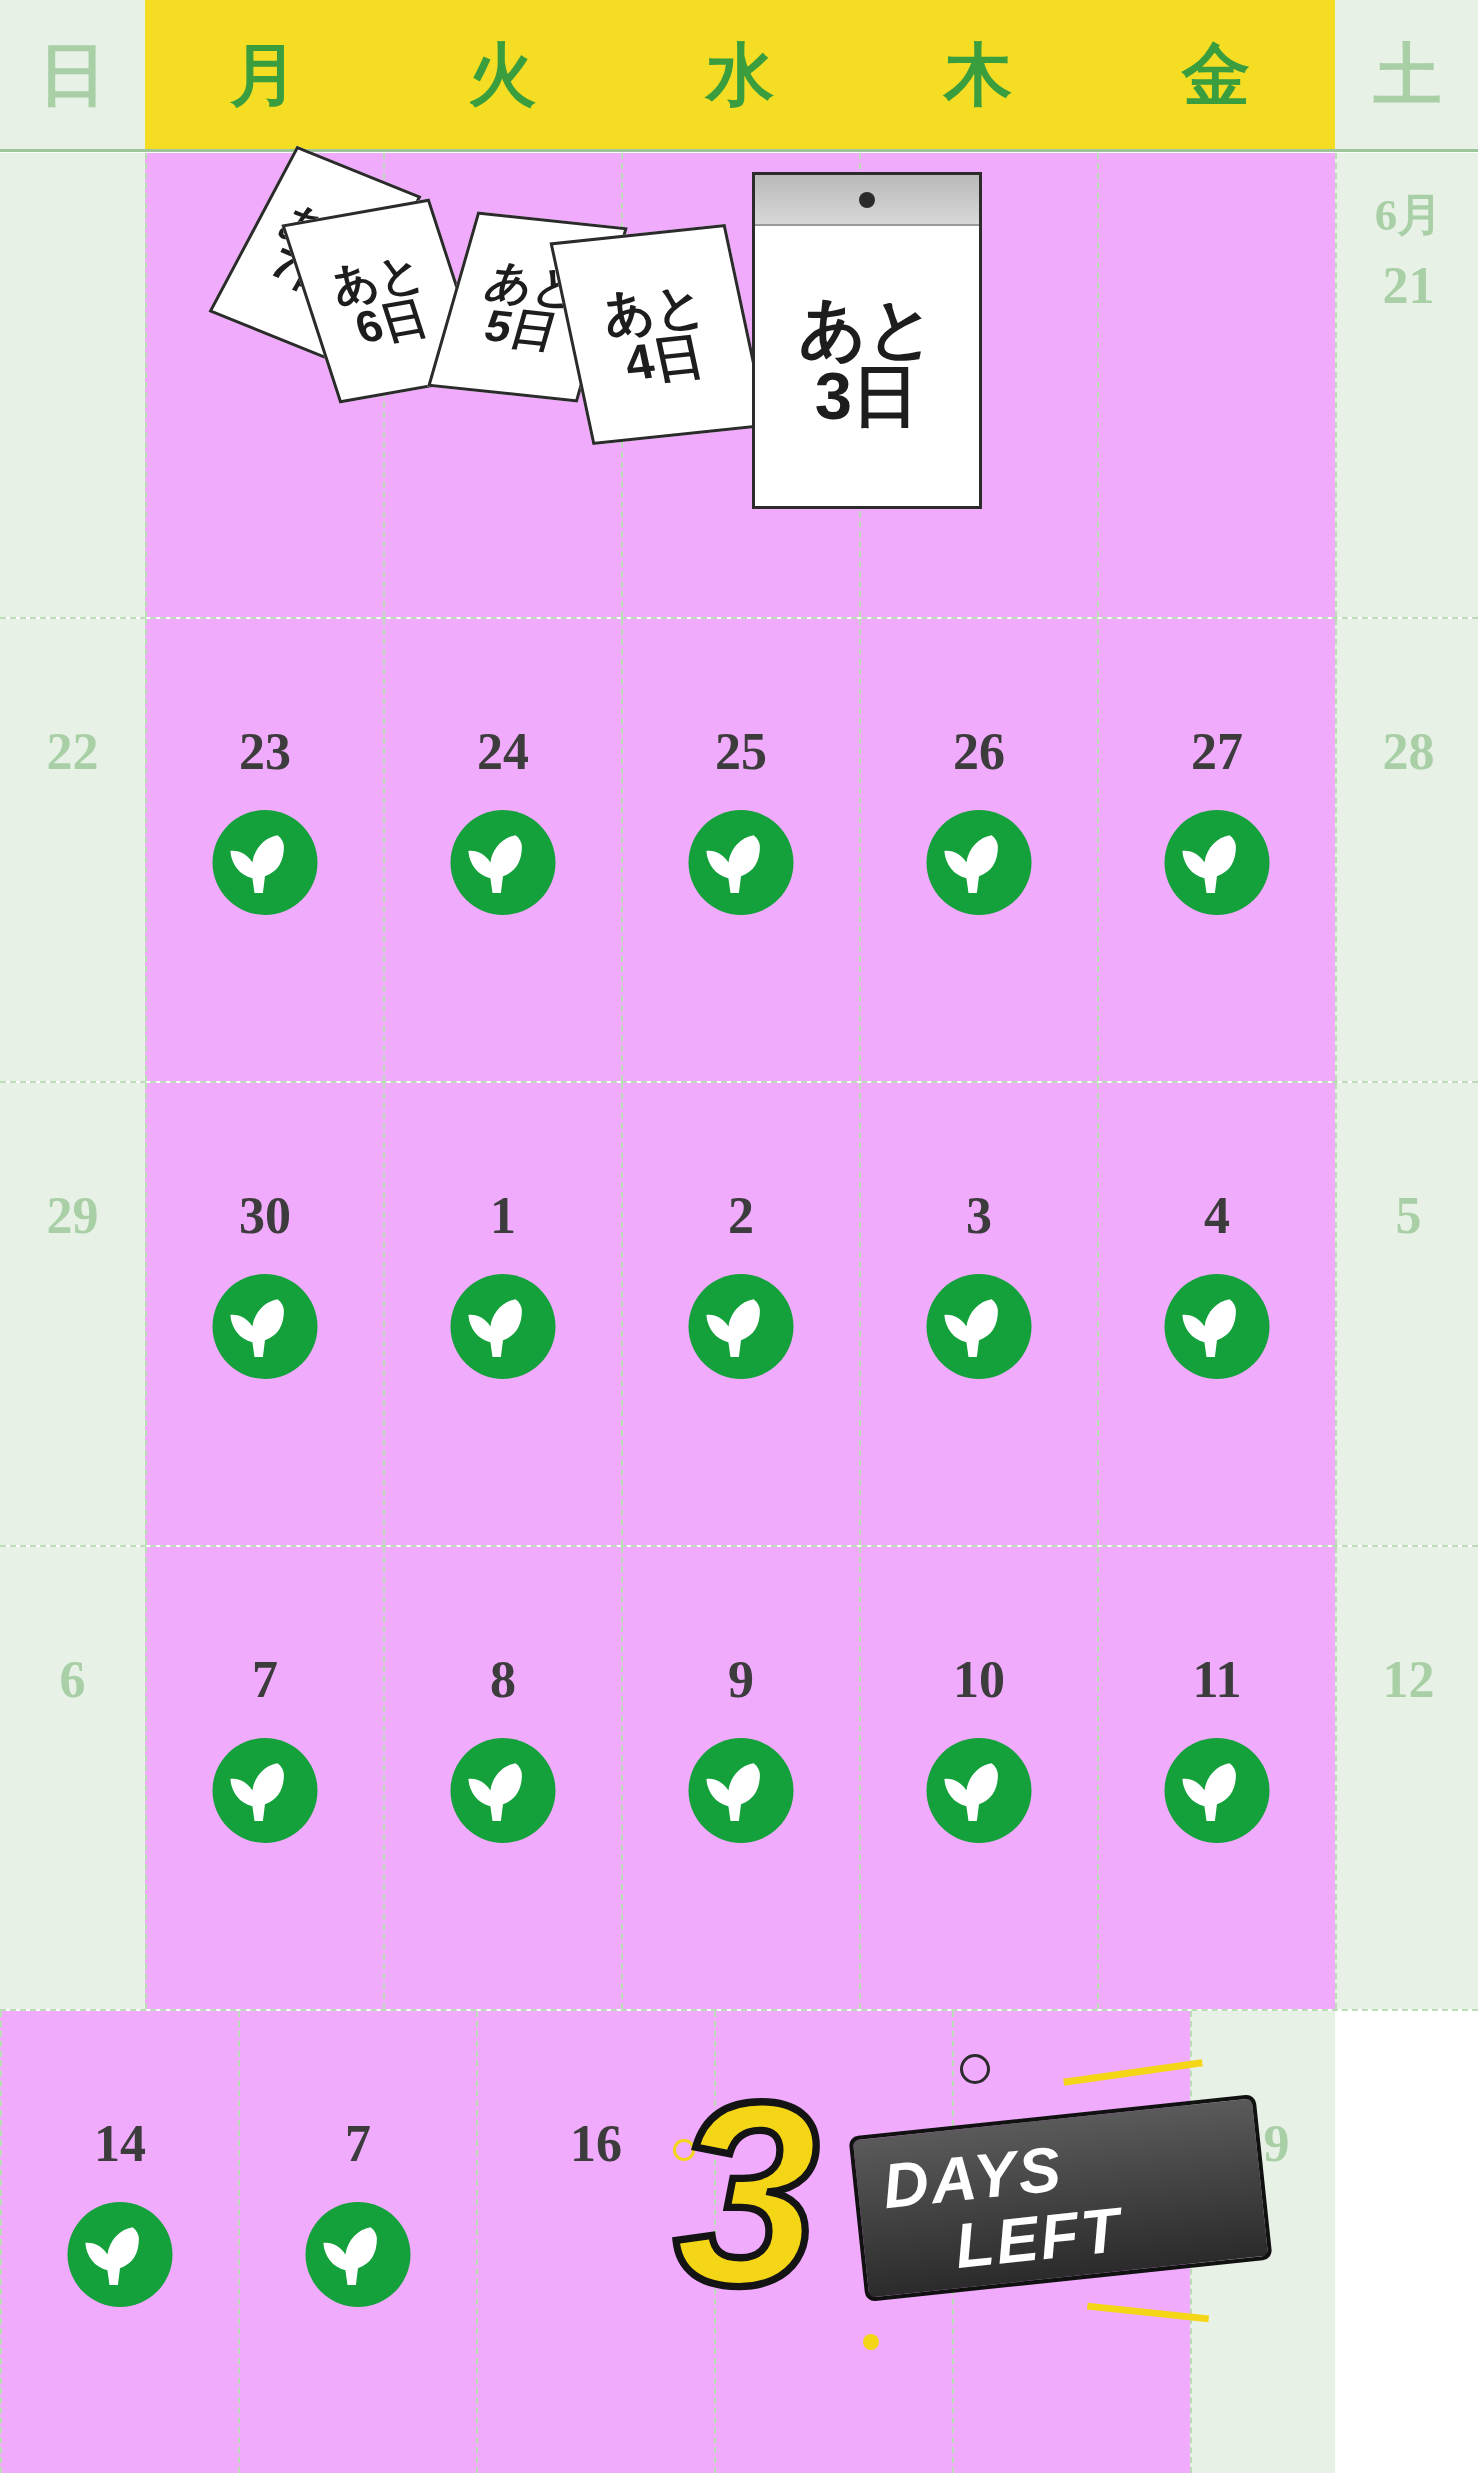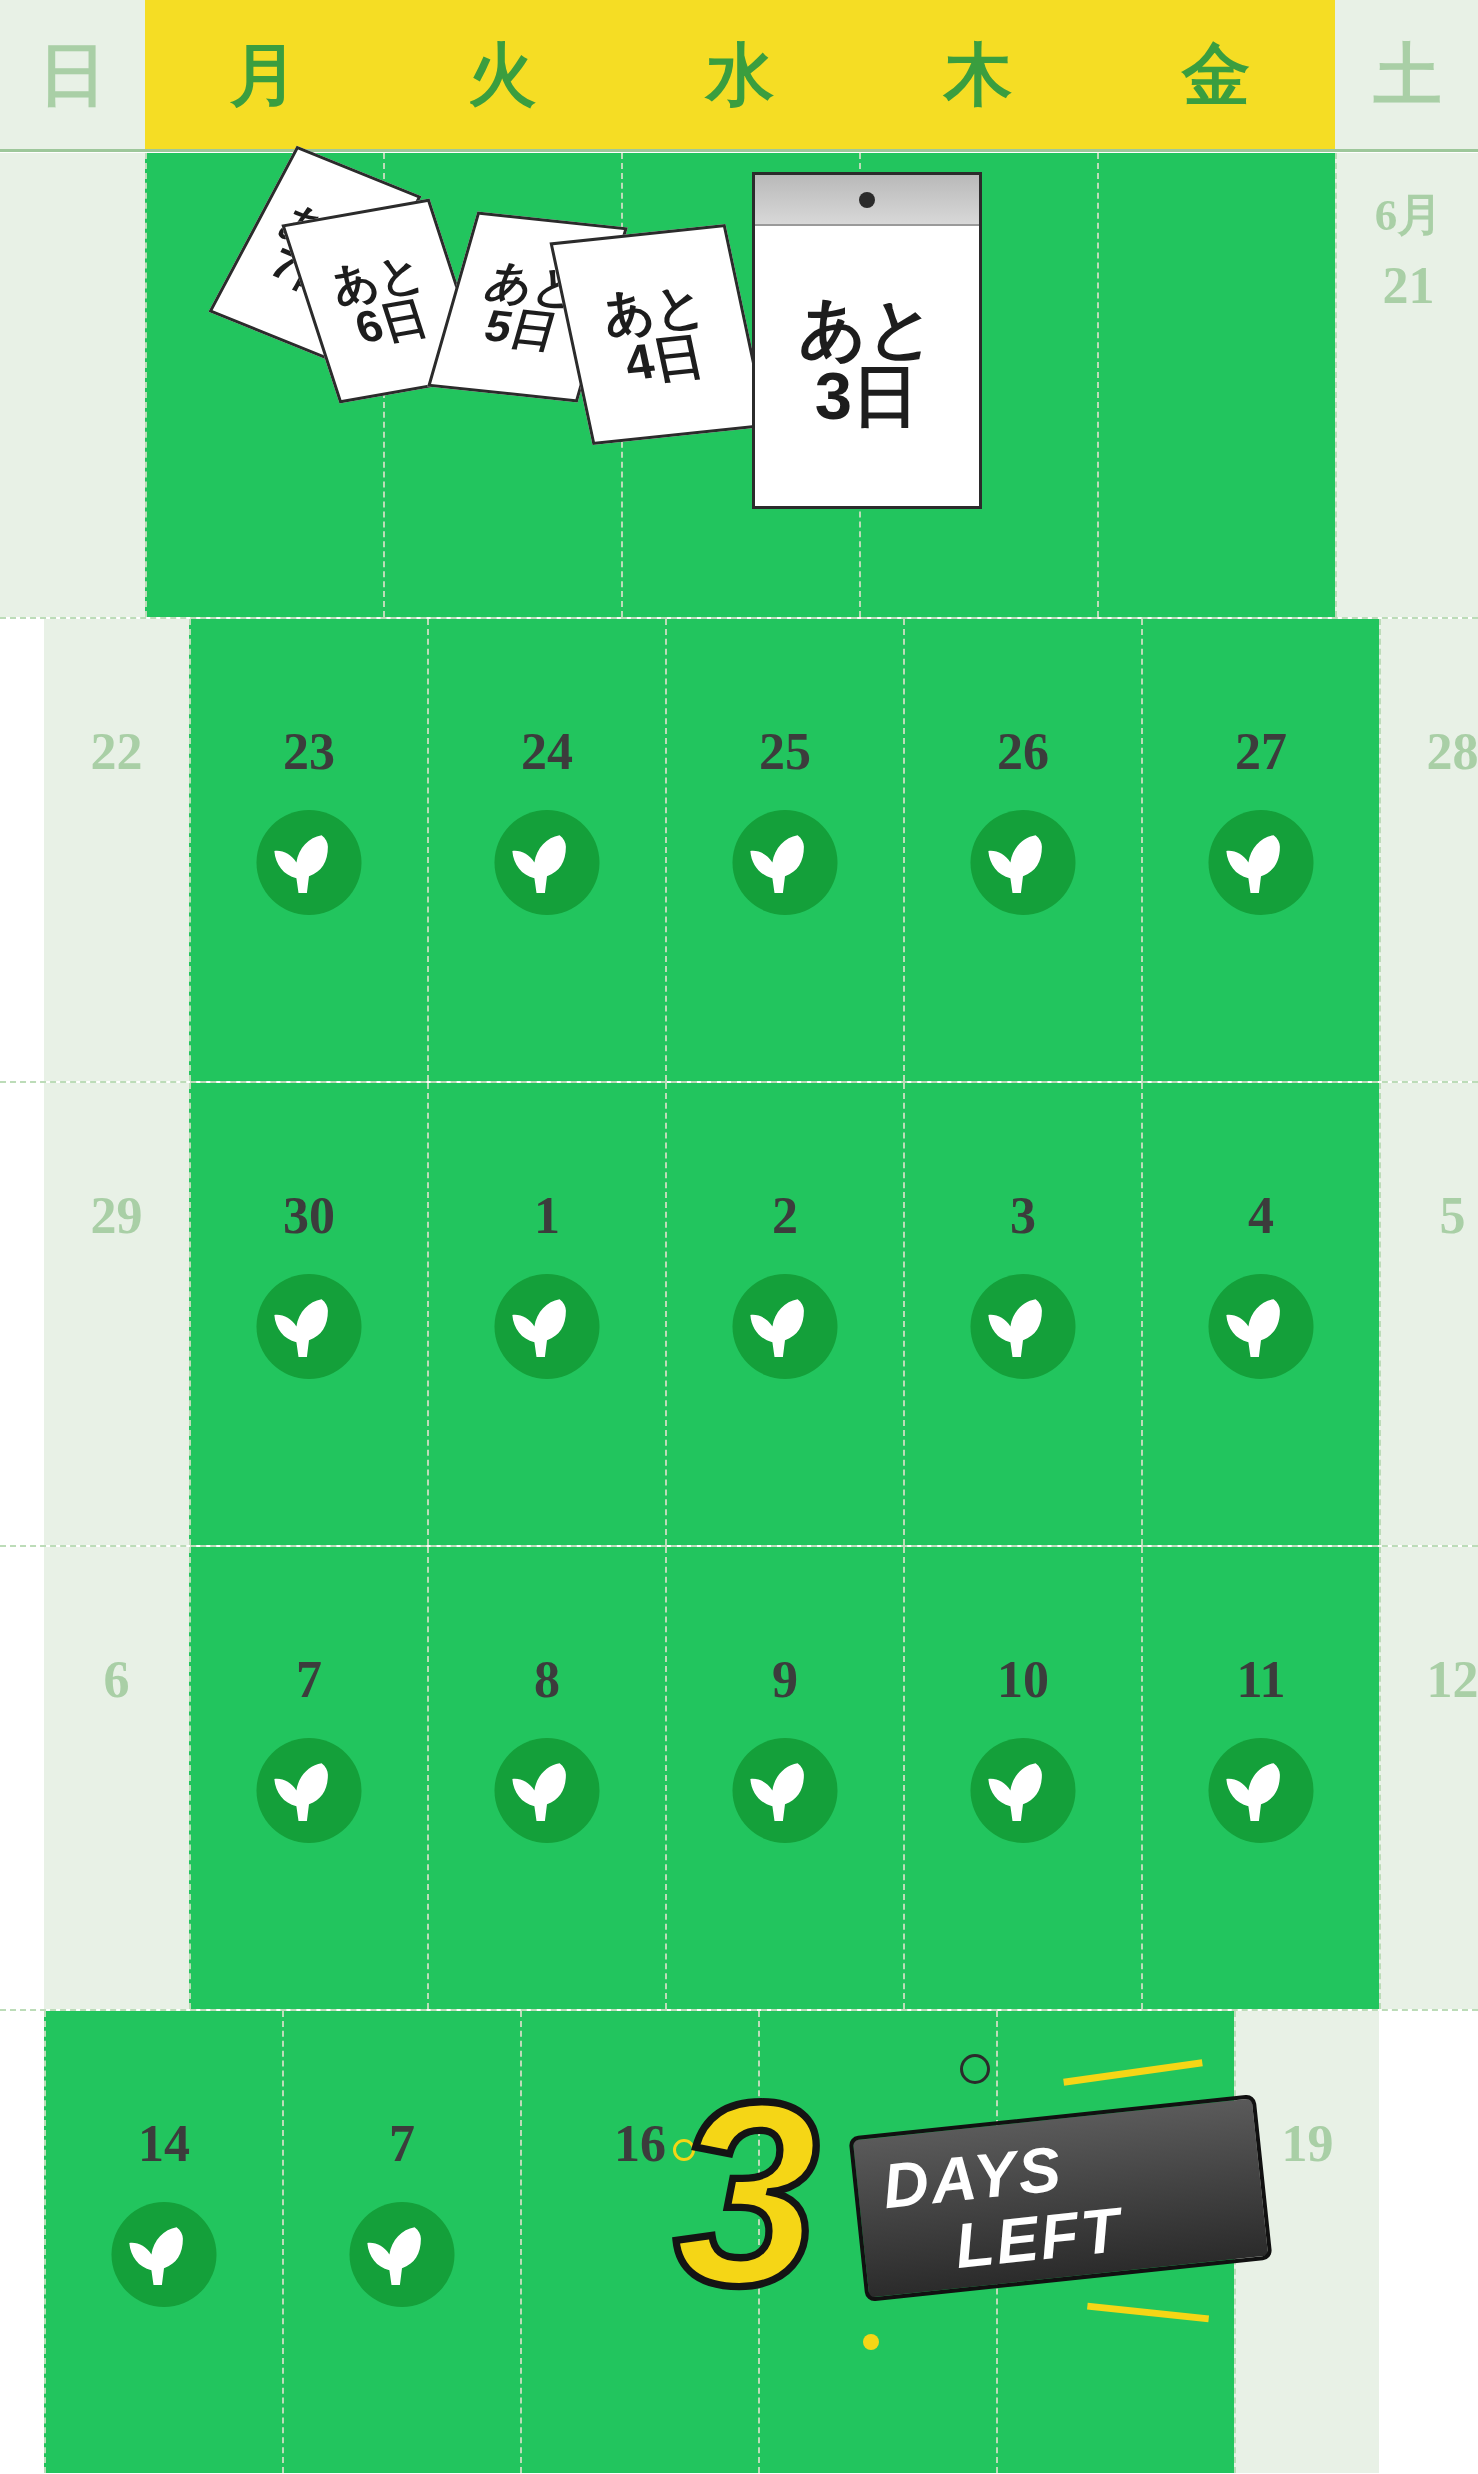--- a/index.html
+++ b/index.html
@@ -71,35 +71,34 @@
   .week-row {
     position: relative;
     width: 1478px;
     height: 464px;
     box-sizing: border-box;
     display: flex;
     font-family: Liberation Serif, serif;
   }
   .week-row + .week-row {
     border-top: 2.4px dashed #bcdcb8;
-    padding-left: 44px;
   }
   .day-cell {
     position: relative;
     flex: 0 0 auto;
     box-sizing: border-box;
     height: 100%;
   }
   .day-cell.sun, .day-cell.sat {
     width: 145px;
     background: #e8f1e6;
   }
   .day-cell.week {
     width: 238px;
-    background: #22c55e;
+    background: #f0abfc;
     border-left: 2.4px dashed #bcdcb8;
   }
   .day-cell.sat {
     border-left: 2.4px dashed #bcdcb8;
   }
 
   .month-tag {
     position: absolute;
     top: 32px;
     left: 0;

